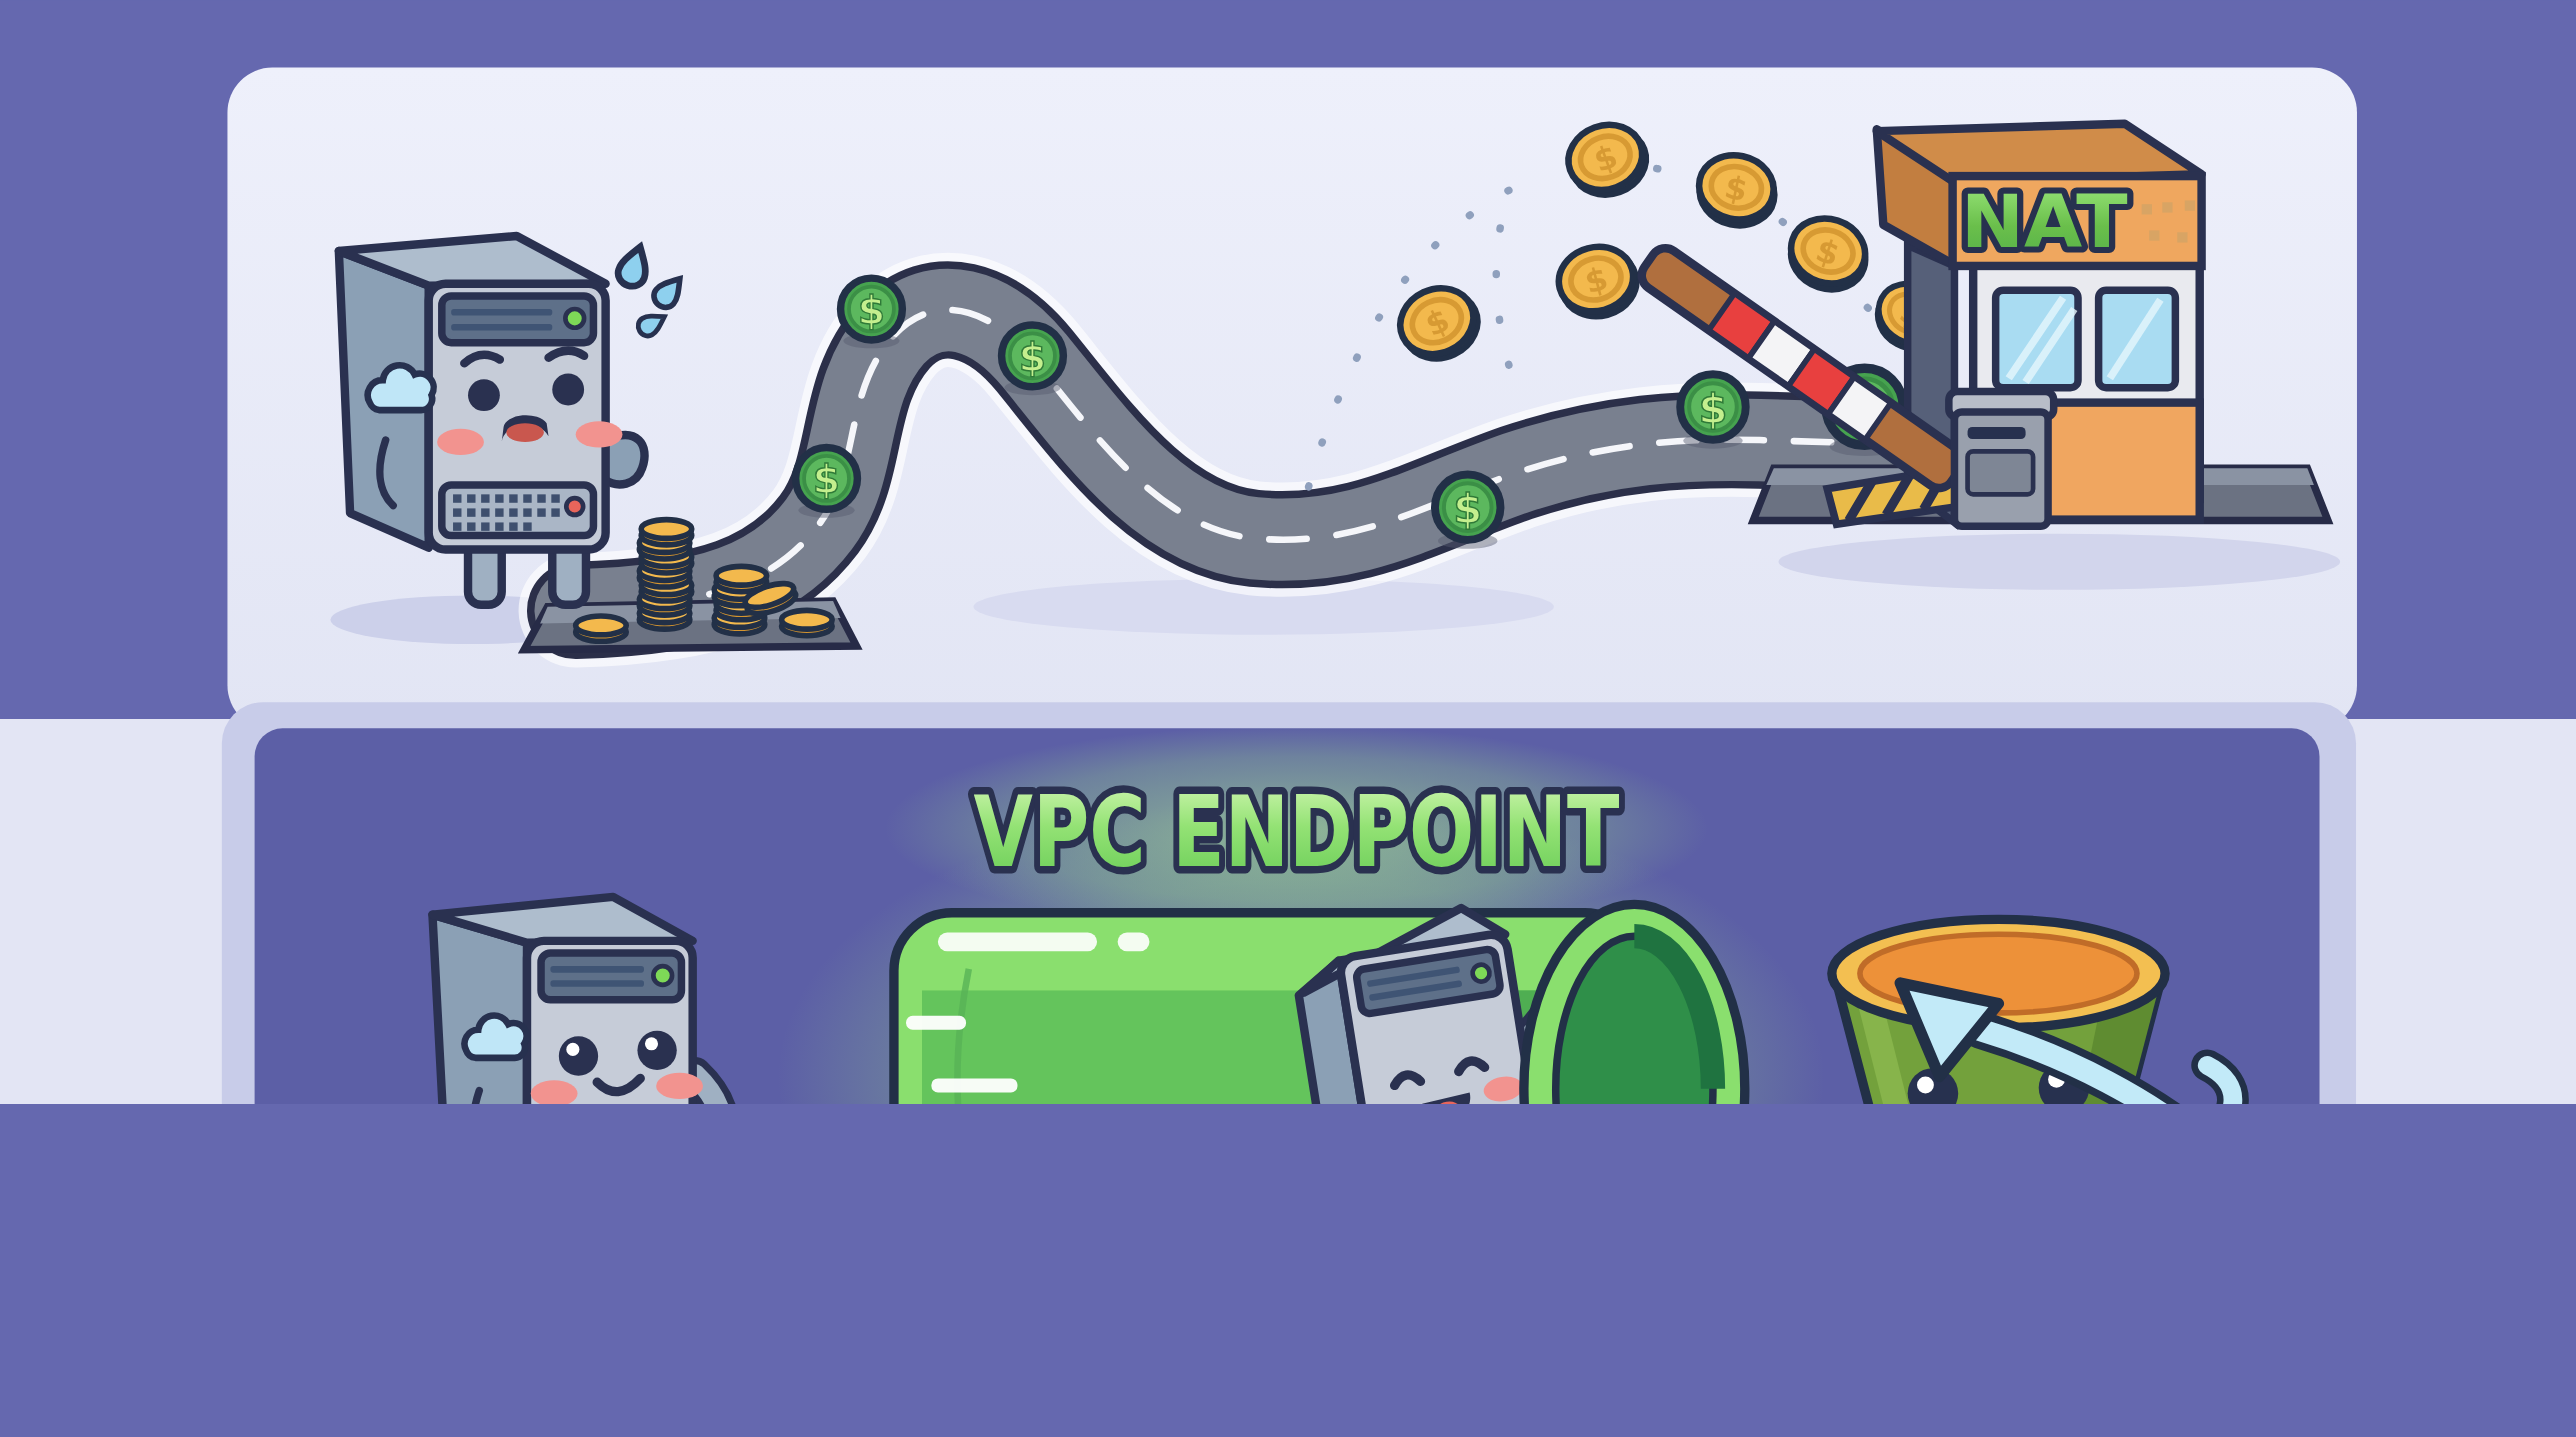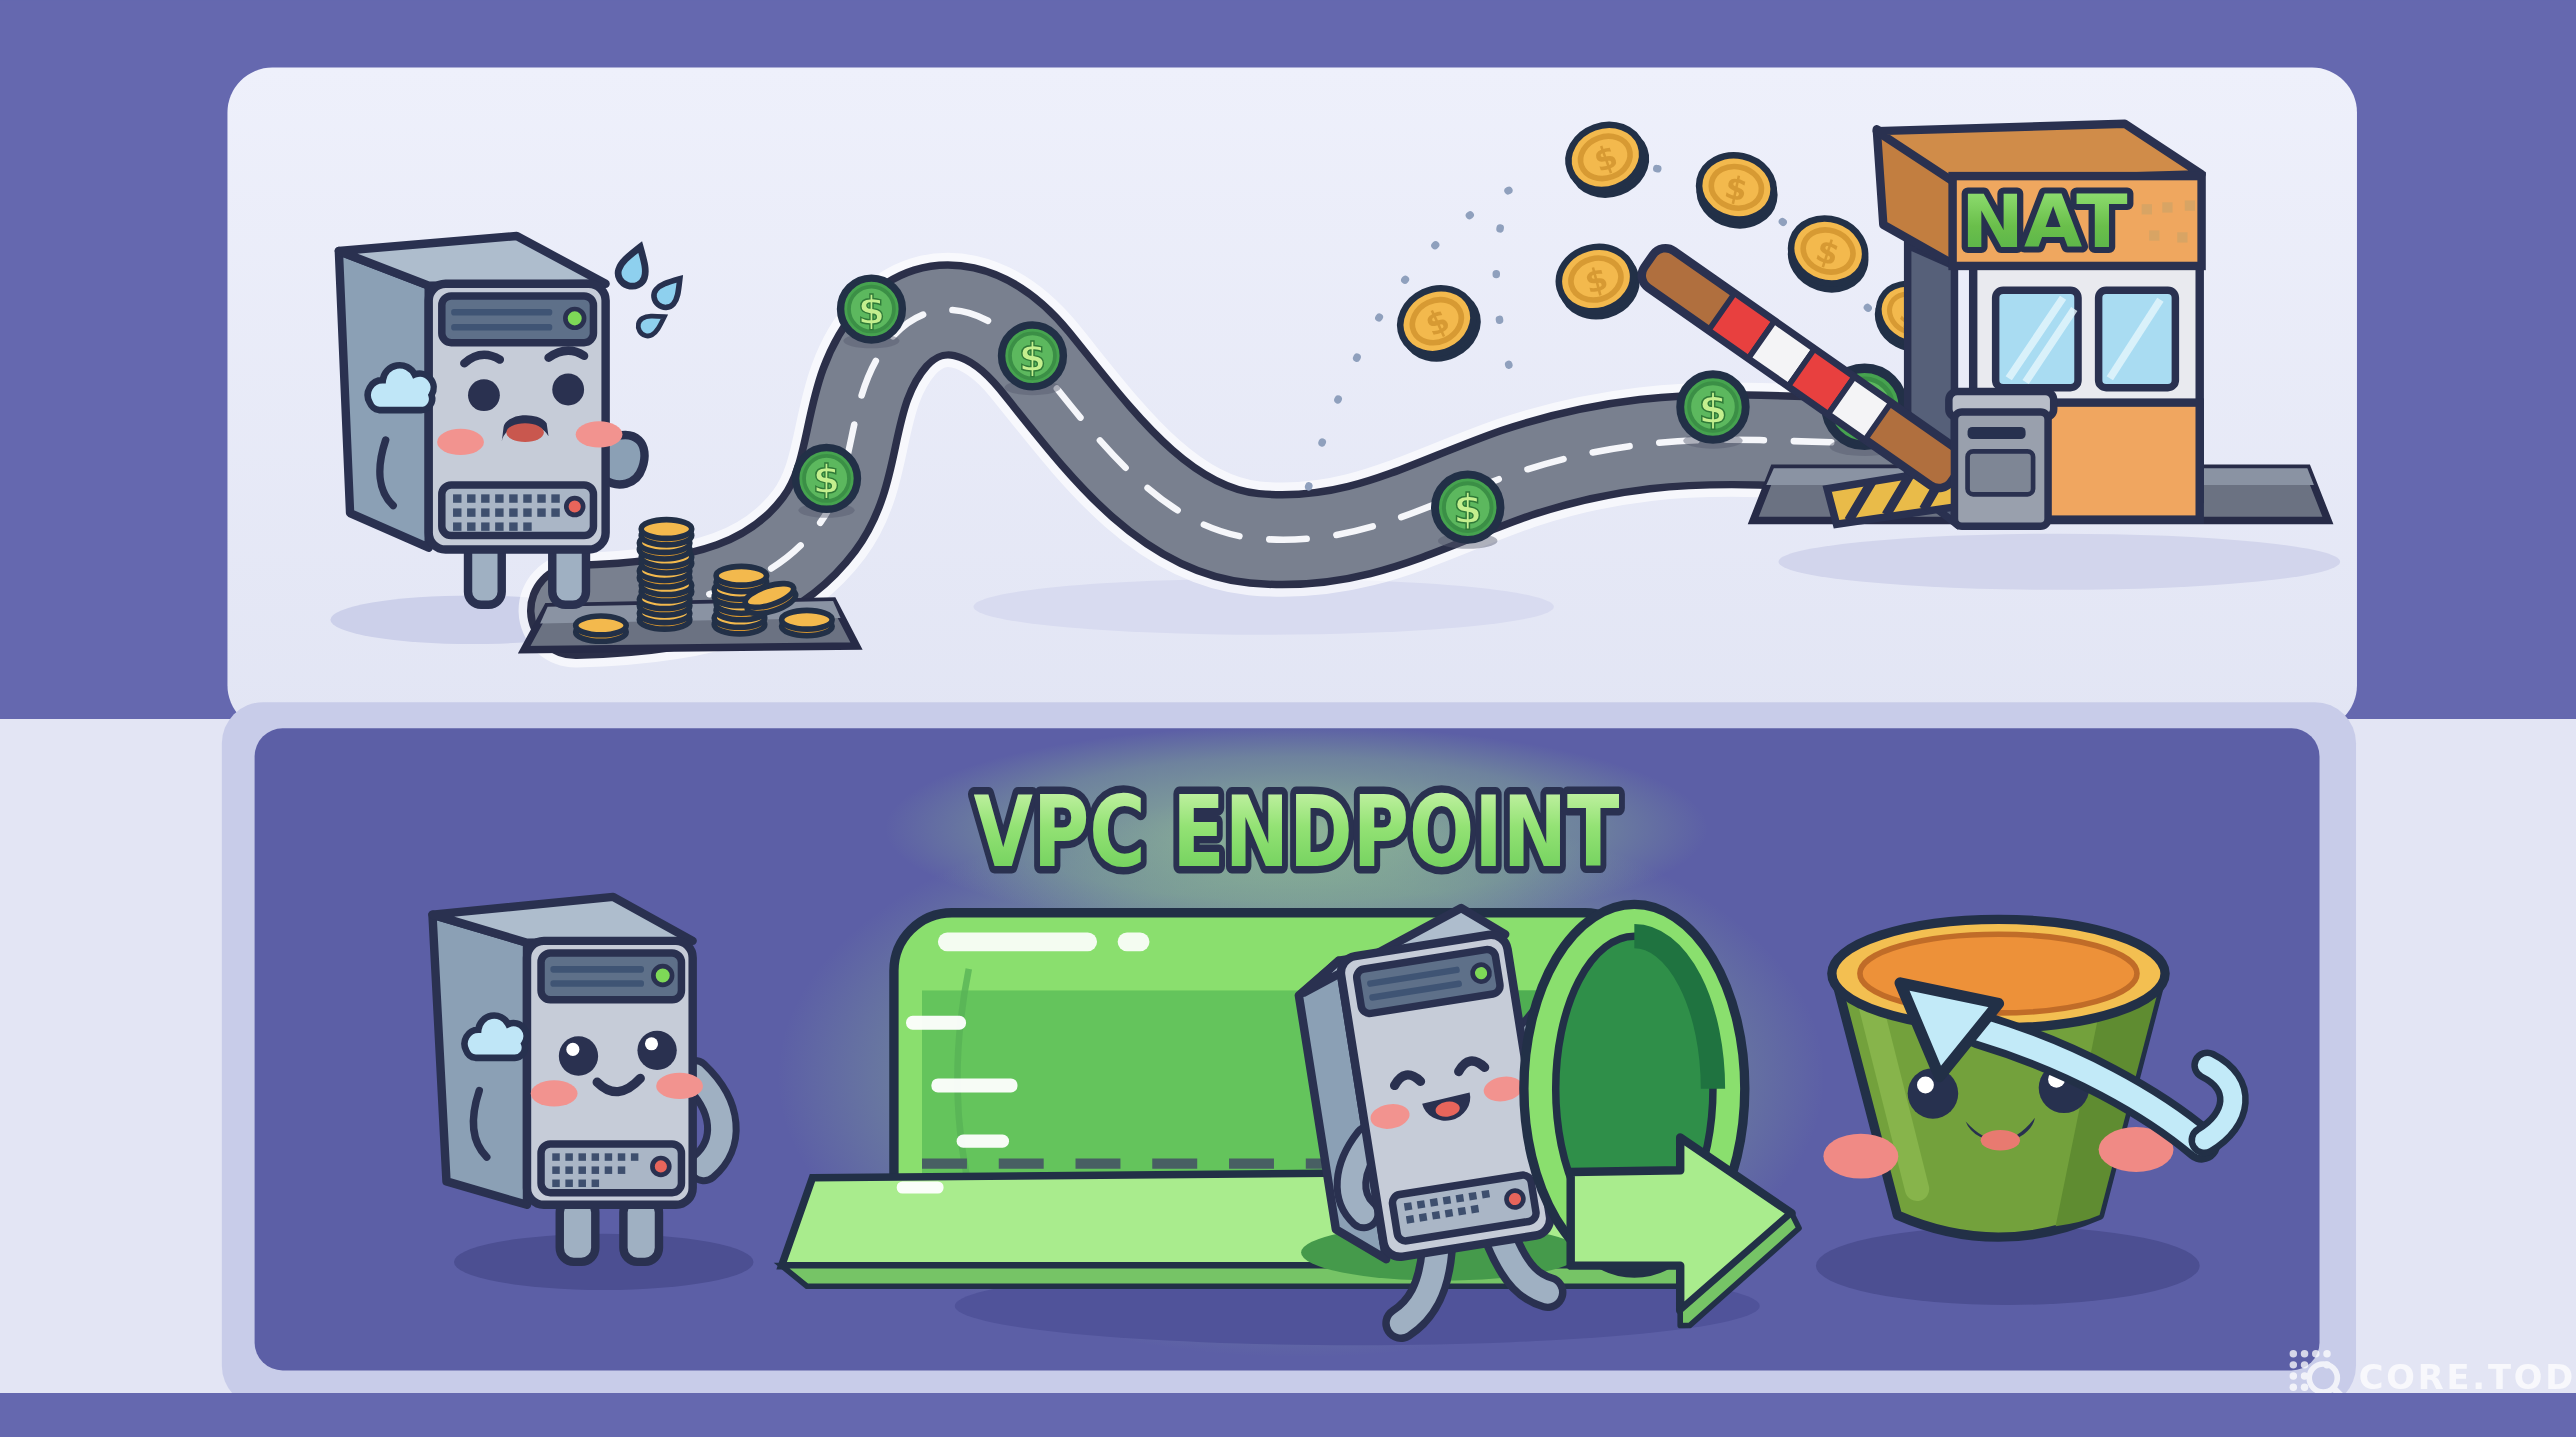--- a/index.html
+++ b/index.html
@@ -1,16 +1,16 @@
 <!DOCTYPE html>
 <html style="font-size:15px"><head>
 <meta charset="utf-8">
 <style>
   html,body{margin:0;padding:0;background:#6568af;}
-  .stage{position:relative;width:2576px;height:1393px;overflow:hidden;
+  .stage{position:relative;width:2576px;height:1104px;overflow:hidden;
          font-family:"DejaVu Sans","Liberation Sans",sans-serif;}
   svg{position:absolute;inset:0;display:block;}
   text{font-family:"DejaVu Sans","Liberation Sans",sans-serif;}
   .bubble-big{font-weight:bold;paint-order:stroke;stroke:#2a3150;stroke-linejoin:round;}
   .bubble-small{font-weight:bold;paint-order:stroke;stroke:#27314f;stroke-linejoin:round;}
   .wm{font-weight:bold;letter-spacing:3px;}
 </style>
 </head>
 <body>
 

